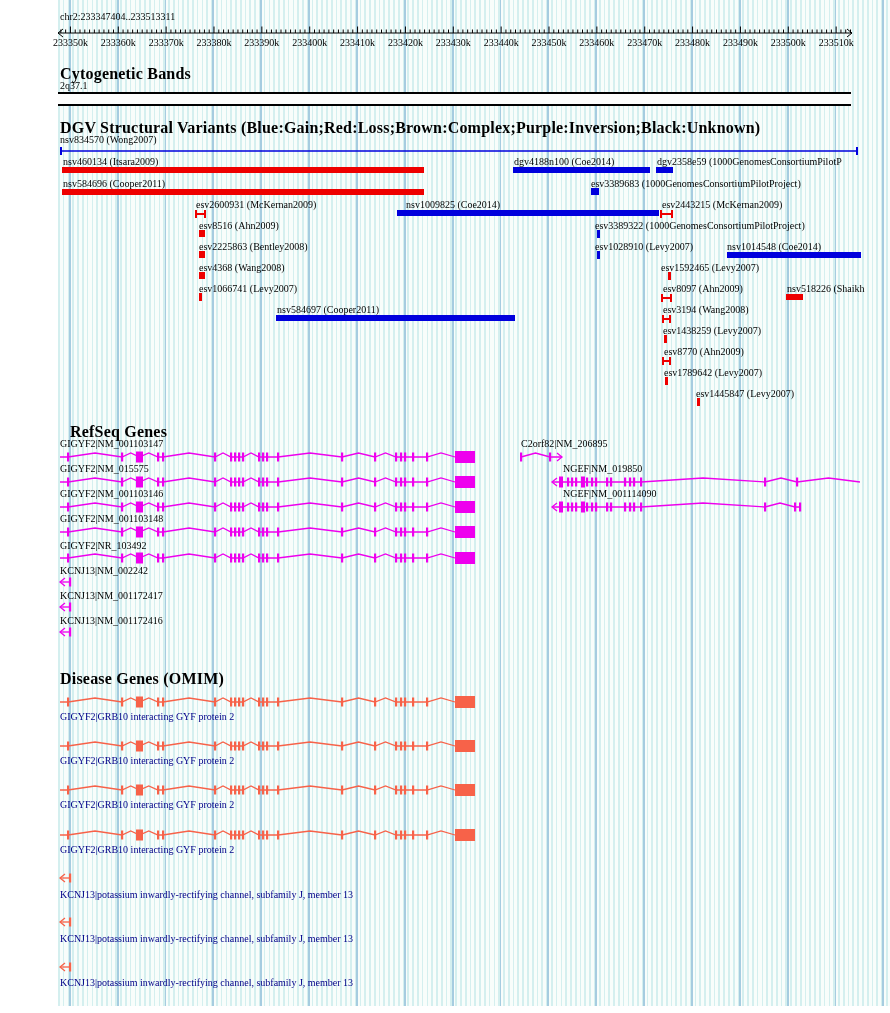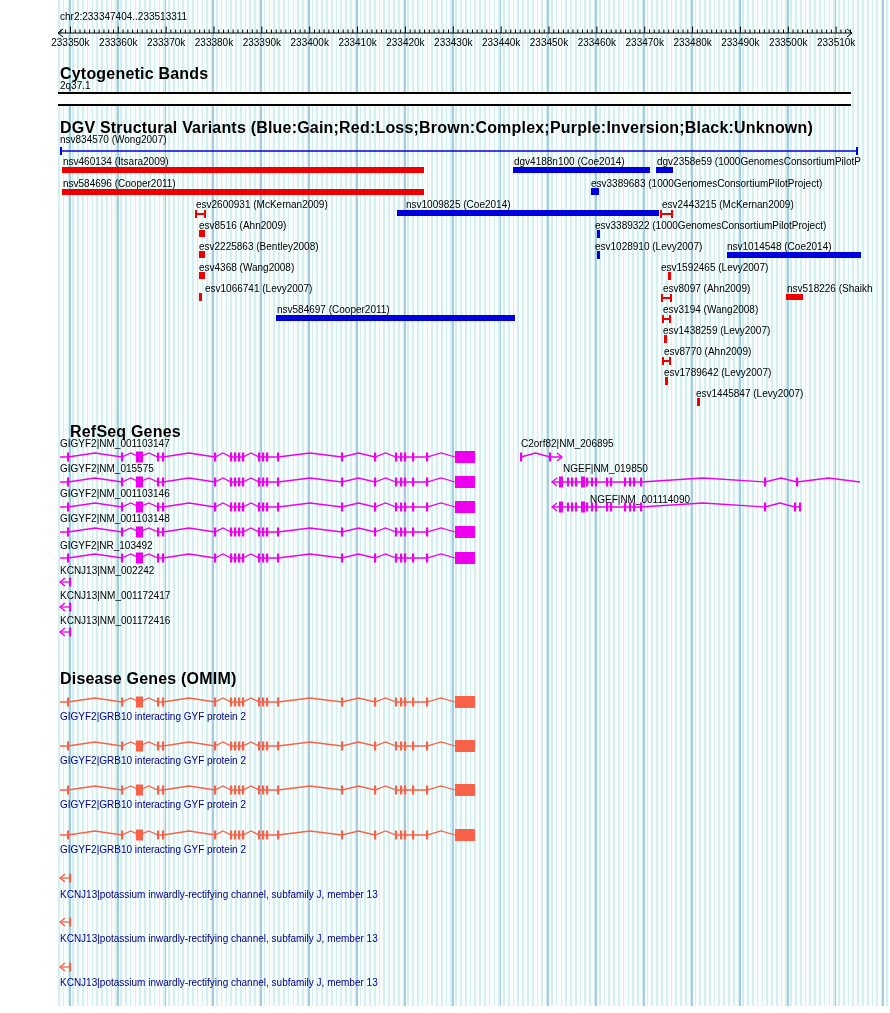--- a/index.html
+++ b/index.html
@@ -1,17 +1,17 @@
 <!DOCTYPE html>
 <html><head>
 <meta charset="utf-8">
 <style>
   html,body{margin:0;padding:0;background:#fff;}
   #canvas{position:relative;width:890px;height:1013px;overflow:hidden;background:#fff;
-          font-family:Liberation Sans, sans-serif;}
+          font-family:Liberation Serif, serif;}
   #plot-area{position:absolute;left:58px;top:0;width:832px;height:1006px;
     background-color:#f8fdfb;
     background-image:
       repeating-linear-gradient(90deg, transparent 0px, transparent 10.9px, #a6cce0 10.9px, #a6cce0 12.7px, transparent 12.7px, transparent 47.858px),
       repeating-linear-gradient(90deg, #d4efef 0px, #d4efef 1.7px, transparent 1.7px, transparent 4.786px);
   }
   .lbl{position:absolute;font-size:10px;line-height:10px;color:#000;white-space:nowrap;}
   .hdr{font-size:16px;line-height:12px;font-weight:bold;letter-spacing:0.2px;}
   .glyph{position:absolute;}
   svg{position:absolute;overflow:visible;}
@@ -260,21 +260,21 @@
       <div class="lbl" style="position: absolute; left: 199px; top: 242px;">esv2225863 (Bentley2008)</div>
       <div class="glyph" style="position: absolute; left: 199px; top: 251px; width: 6px; height: 7px; background: rgb(238, 0, 0);"></div>
       <div class="lbl" style="position: absolute; left: 595px; top: 242px;">esv1028910 (Levy2007)</div>
       <div class="glyph" style="position: absolute; left: 597px; top: 251px; width: 3px; height: 8px; background: rgb(0, 0, 221);"></div>
       <div class="lbl" style="position: absolute; left: 727px; top: 242px;">nsv1014548 (Coe2014)</div>
       <div class="glyph" style="position: absolute; left: 727px; top: 252px; width: 134px; height: 6px; background: rgb(0, 0, 221);"></div>
       <div class="lbl" style="position: absolute; left: 199px; top: 263px;">esv4368 (Wang2008)</div>
       <div class="glyph" style="position: absolute; left: 199px; top: 272px; width: 6px; height: 7px; background: rgb(238, 0, 0);"></div>
       <div class="lbl" style="position: absolute; left: 661px; top: 263px;">esv1592465 (Levy2007)</div>
       <div class="glyph" style="position: absolute; left: 668px; top: 272px; width: 3px; height: 8px; background: rgb(238, 0, 0);"></div>
-      <div class="lbl" style="position: absolute; left: 205px; top: 284px;">esv1066741 (Levy2007)</div>
+      <div class="lbl" style="position: absolute; left: 199px; top: 284px;">esv1066741 (Levy2007)</div>
       <div class="glyph" style="position: absolute; left: 199px; top: 293px; width: 3px; height: 8px; background: rgb(238, 0, 0);"></div>
       <div class="lbl" style="position: absolute; left: 663px; top: 284px;">esv8097 (Ahn2009)</div>
       <svg width="11" height="8" style="left: 661px; top: 294px;">
         <line x1="1" y1="4" x2="10" y2="4" stroke="#ee0000" stroke-width="2"></line>
         <line x1="1" y1="0" x2="1" y2="8" stroke="#ee0000" stroke-width="2"></line>
         <line x1="10" y1="0" x2="10" y2="8" stroke="#ee0000" stroke-width="2"></line>
       </svg>
       <div class="lbl" style="position: absolute; left: 787px; top: 284px;">nsv518226 (Shaikh</div>
       <div class="glyph" style="position: absolute; left: 786px; top: 294px; width: 17px; height: 6px; background: rgb(238, 0, 0);"></div>
       <div class="lbl" style="position: absolute; left: 277px; top: 305px;">nsv584697 (Cooper2011)</div>
@@ -396,21 +396,21 @@
         <rect x="341" y="5.5" width="2.2" height="9" fill="#ee00ee"></rect>
         <rect x="374" y="5.5" width="2.2" height="9" fill="#ee00ee"></rect>
         <rect x="395" y="5.5" width="2.2" height="9" fill="#ee00ee"></rect>
         <rect x="400" y="5.5" width="2.2" height="9" fill="#ee00ee"></rect>
         <rect x="404" y="5.5" width="2.2" height="9" fill="#ee00ee"></rect>
         <rect x="412" y="5.5" width="2.2" height="9" fill="#ee00ee"></rect>
         <rect x="426" y="5.5" width="2.2" height="9" fill="#ee00ee"></rect>
         <rect x="136" y="4.5" width="7" height="11" fill="#ee00ee"></rect>
         <rect x="455" y="4" width="20" height="12" fill="#ee00ee"></rect>
       </svg>
-      <div class="lbl" style="position: absolute; left: 590px; top: 489px; color: rgb(0, 0, 0); margin-top: 6px;">NGEF|NM_001114090</div>
+      <div class="lbl" style="position: absolute; left: 563px; top: 489px; color: rgb(0, 0, 0);">NGEF|NM_001114090</div>
       <svg width="255" height="20" viewBox="549 0 255 20" style="left: 549px; top: 497px;">
         <path d="M 552 10 L 558 10 L 561 10 L 568 10 L 572 10 L 576 10 L 583 10 L 587 10 L 592 10 L 596 10 L 607 10 L 611 10 L 625 10 L 630 10 L 634 10 L 641 10 L 703 6 L 765 10 L 780 6 L 795 10 L 800 10 L 801 10" fill="none" stroke="#ee00ee" stroke-width="1.3"></path>
         <rect x="567" y="5.5" width="2.2" height="9" fill="#ee00ee"></rect>
         <rect x="571" y="5.5" width="2.2" height="9" fill="#ee00ee"></rect>
         <rect x="575" y="5.5" width="2.2" height="9" fill="#ee00ee"></rect>
         <rect x="586" y="5.5" width="2.2" height="9" fill="#ee00ee"></rect>
         <rect x="591" y="5.5" width="2.2" height="9" fill="#ee00ee"></rect>
         <rect x="595" y="5.5" width="2.2" height="9" fill="#ee00ee"></rect>
         <rect x="606" y="5.5" width="2.2" height="9" fill="#ee00ee"></rect>
         <rect x="610" y="5.5" width="2.2" height="9" fill="#ee00ee"></rect>

